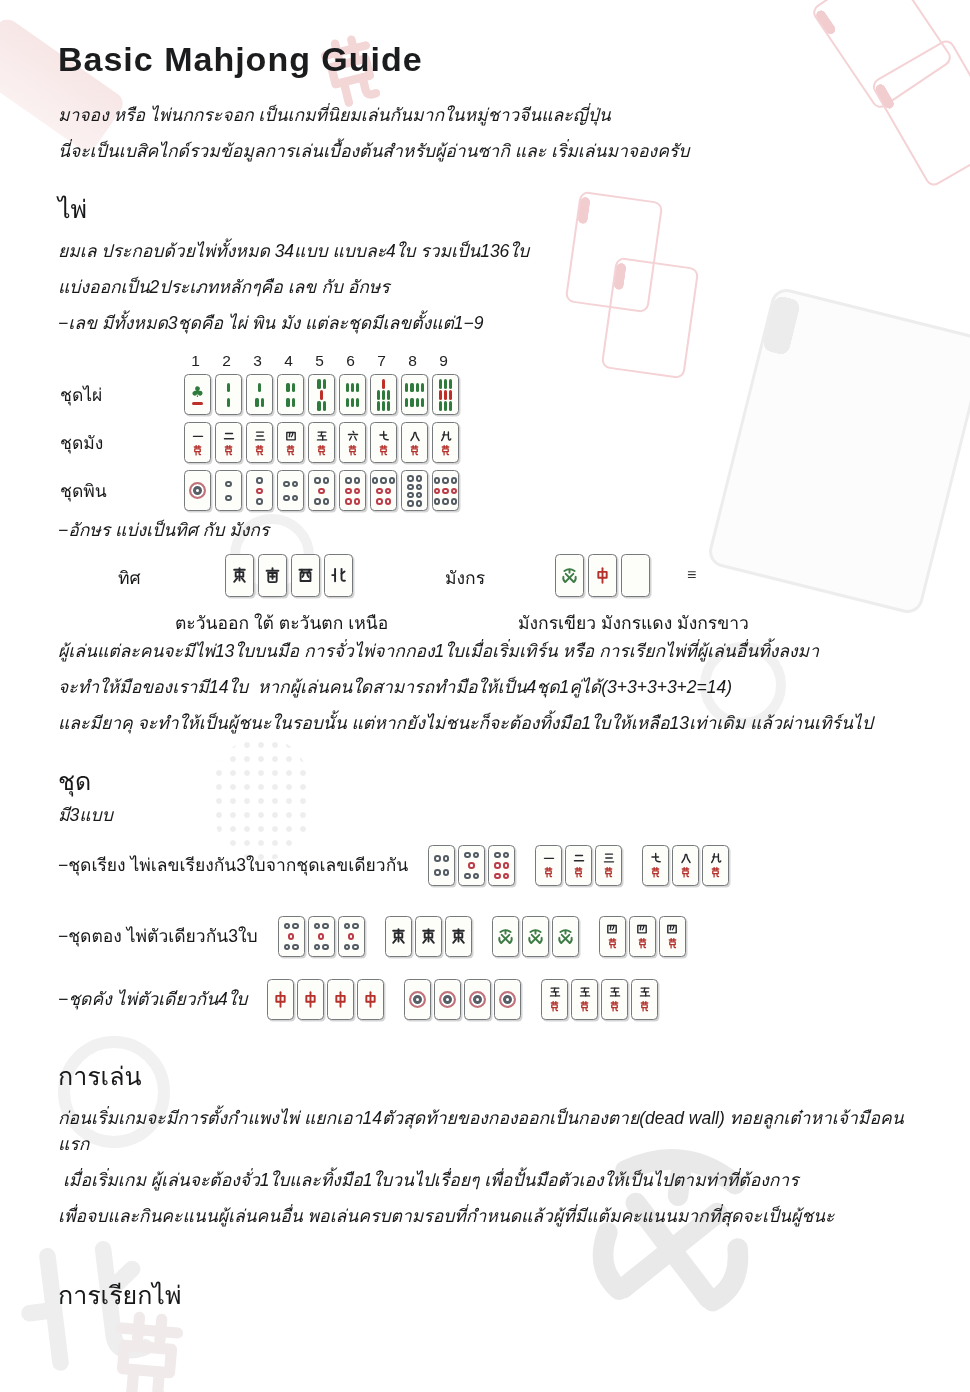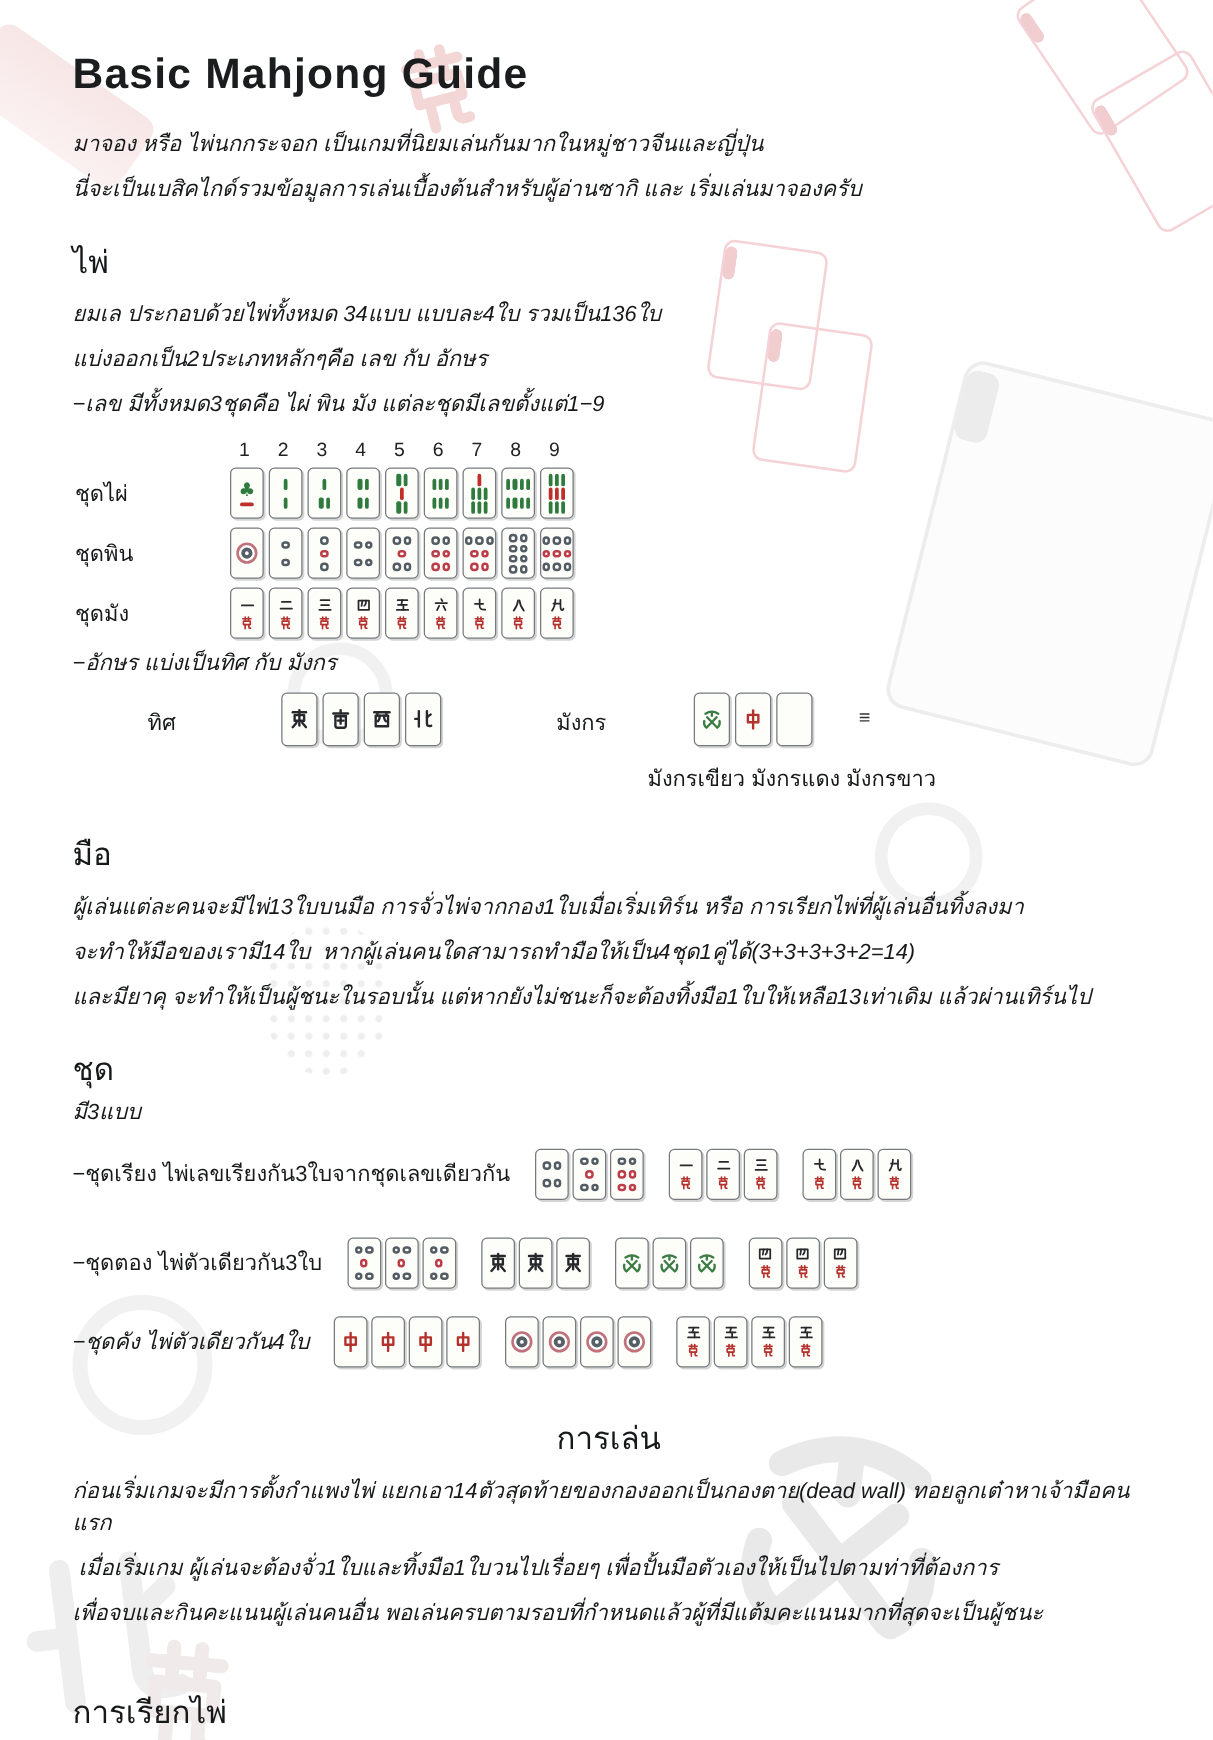--- a/index.html
+++ b/index.html
@@ -61,21 +61,21 @@
   .captionrow{position:relative;height:30px;margin-top:12px;font-size:17.5px;}
   .captionrow span{position:absolute;top:0;}
   .cap-wind{left:117px;}
   .cap-dragon{left:460px;}
   
   .setrow{display:flex;align-items:center;margin:0 0 22px;text-align:right;}
   .setrow .setlabel{font-size:17.5px;margin-right:20px;white-space:pre-wrap;}
   .groups{display:flex;gap:20px;align-items:center;}
   .tgroup{display:flex;gap:3px;}
   .setrow.first{margin-top:16px;}
-  .mt-lg{margin-top:36px;text-align:center;}
+  .mt-lg{margin-top:36px;}
   .mt-xl{margin-top:46px;}
 </style>
 </head>
 <body>
 
 <div class="wm">
   <div class="redslash"></div>
   <div style="left:300px;top:42px;transform:rotate(-14deg);">
       <svg width="84" height="84" viewBox="0 0 20 20" fill="none" stroke="#f3d6d6" stroke-width="2" stroke-linecap="round" stroke-linejoin="round">
         <path d="M5 4.6 H15"></path>
@@ -279,134 +279,20 @@
           </div>
           <div class="trow">
             <span class="stick "></span>
             <span class="stick "></span>
             <span class="stick "></span>
           </div>
         </div>
       </div>
   </div>
   <div class="suitrow">
-    <span class="suitlabel">ชุดพิน</span>
-    <div class="tilestrip">
-        <div class="tile">
-          <span class="dot big"></span>
-        </div>
-        <div class="tile">
-          <div class="trow">
-            <span class="dot "></span>
-          </div>
-          <div class="trow">
-            <span class="dot "></span>
-          </div>
-        </div>
-        <div class="tile">
-          <div class="trow">
-            <span class="dot "></span>
-          </div>
-          <div class="trow">
-            <span class="dot r"></span>
-          </div>
-          <div class="trow">
-            <span class="dot "></span>
-          </div>
-        </div>
-        <div class="tile">
-          <div class="trow">
-            <span class="dot "></span>
-            <span class="dot "></span>
-          </div>
-          <div class="trow">
-            <span class="dot "></span>
-            <span class="dot "></span>
-          </div>
-        </div>
-        <div class="tile">
-          <div class="trow">
-            <span class="dot "></span>
-            <span class="dot "></span>
-          </div>
-          <div class="trow">
-            <span class="dot r"></span>
-          </div>
-          <div class="trow">
-            <span class="dot "></span>
-            <span class="dot "></span>
-          </div>
-        </div>
-        <div class="tile">
-          <div class="trow">
-            <span class="dot "></span>
-            <span class="dot "></span>
-          </div>
-          <div class="trow">
-            <span class="dot r"></span>
-            <span class="dot r"></span>
-          </div>
-          <div class="trow">
-            <span class="dot r"></span>
-            <span class="dot r"></span>
-          </div>
-        </div>
-        <div class="tile">
-          <div class="trow">
-            <span class="dot "></span>
-            <span class="dot "></span>
-            <span class="dot "></span>
-          </div>
-          <div class="trow">
-            <span class="dot r"></span>
-            <span class="dot r"></span>
-          </div>
-          <div class="trow">
-            <span class="dot r"></span>
-            <span class="dot r"></span>
-          </div>
-        </div>
-        <div class="tile">
-          <div class="trow">
-            <span class="dot "></span>
-            <span class="dot "></span>
-          </div>
-          <div class="trow">
-            <span class="dot "></span>
-            <span class="dot "></span>
-          </div>
-          <div class="trow">
-            <span class="dot "></span>
-            <span class="dot "></span>
-          </div>
-          <div class="trow">
-            <span class="dot "></span>
-            <span class="dot "></span>
-          </div>
-        </div>
-        <div class="tile">
-          <div class="trow">
-            <span class="dot "></span>
-            <span class="dot "></span>
-            <span class="dot "></span>
-          </div>
-          <div class="trow">
-            <span class="dot r"></span>
-            <span class="dot r"></span>
-            <span class="dot r"></span>
-          </div>
-          <div class="trow">
-            <span class="dot "></span>
-            <span class="dot "></span>
-            <span class="dot "></span>
-          </div>
-        </div>
-      </div>
-  </div>
-  <div class="suitrow">
     <span class="suitlabel">ชุดมัง</span>
     <div class="tilestrip">
         <div class="tile man">
           <svg width="14" height="14" viewBox="0 0 20 20" fill="none" stroke="#26282b" stroke-width="2" stroke-linecap="round" stroke-linejoin="round">
             <path d="M3.5 10.5 H16.5"></path>
           </svg>
           <svg width="13" height="13" viewBox="0 0 20 20" fill="none" stroke="#b5322c" stroke-width="2" stroke-linecap="round" stroke-linejoin="round">
             <path d="M5 4.6 H15"></path>
             <path d="M8 2.4 V6.2"></path>
             <path d="M12 2.4 V6.2"></path>
@@ -527,20 +413,134 @@
             <path d="M13.4 4.2 V11.8 Q13.4 15.6 15.2 15.9 Q16.6 16 16.8 14.2"></path>
           </svg>
           <svg width="13" height="13" viewBox="0 0 20 20" fill="none" stroke="#b5322c" stroke-width="2" stroke-linecap="round" stroke-linejoin="round">
             <path d="M5 4.6 H15"></path>
             <path d="M8 2.4 V6.2"></path>
             <path d="M12 2.4 V6.2"></path>
             <path d="M5.8 7.6 H14.2 V11.8 H5.8 Z"></path>
             <path d="M7.8 11.8 V16.8"></path>
             <path d="M12.4 11.8 V14.8 Q12.4 16.6 14.6 16.2"></path>
           </svg>
+        </div>
+      </div>
+  </div>
+  <div class="suitrow">
+    <span class="suitlabel">ชุดพิน</span>
+    <div class="tilestrip">
+        <div class="tile">
+          <span class="dot big"></span>
+        </div>
+        <div class="tile">
+          <div class="trow">
+            <span class="dot "></span>
+          </div>
+          <div class="trow">
+            <span class="dot "></span>
+          </div>
+        </div>
+        <div class="tile">
+          <div class="trow">
+            <span class="dot "></span>
+          </div>
+          <div class="trow">
+            <span class="dot r"></span>
+          </div>
+          <div class="trow">
+            <span class="dot "></span>
+          </div>
+        </div>
+        <div class="tile">
+          <div class="trow">
+            <span class="dot "></span>
+            <span class="dot "></span>
+          </div>
+          <div class="trow">
+            <span class="dot "></span>
+            <span class="dot "></span>
+          </div>
+        </div>
+        <div class="tile">
+          <div class="trow">
+            <span class="dot "></span>
+            <span class="dot "></span>
+          </div>
+          <div class="trow">
+            <span class="dot r"></span>
+          </div>
+          <div class="trow">
+            <span class="dot "></span>
+            <span class="dot "></span>
+          </div>
+        </div>
+        <div class="tile">
+          <div class="trow">
+            <span class="dot "></span>
+            <span class="dot "></span>
+          </div>
+          <div class="trow">
+            <span class="dot r"></span>
+            <span class="dot r"></span>
+          </div>
+          <div class="trow">
+            <span class="dot r"></span>
+            <span class="dot r"></span>
+          </div>
+        </div>
+        <div class="tile">
+          <div class="trow">
+            <span class="dot "></span>
+            <span class="dot "></span>
+            <span class="dot "></span>
+          </div>
+          <div class="trow">
+            <span class="dot r"></span>
+            <span class="dot r"></span>
+          </div>
+          <div class="trow">
+            <span class="dot r"></span>
+            <span class="dot r"></span>
+          </div>
+        </div>
+        <div class="tile">
+          <div class="trow">
+            <span class="dot "></span>
+            <span class="dot "></span>
+          </div>
+          <div class="trow">
+            <span class="dot "></span>
+            <span class="dot "></span>
+          </div>
+          <div class="trow">
+            <span class="dot "></span>
+            <span class="dot "></span>
+          </div>
+          <div class="trow">
+            <span class="dot "></span>
+            <span class="dot "></span>
+          </div>
+        </div>
+        <div class="tile">
+          <div class="trow">
+            <span class="dot "></span>
+            <span class="dot "></span>
+            <span class="dot "></span>
+          </div>
+          <div class="trow">
+            <span class="dot r"></span>
+            <span class="dot r"></span>
+            <span class="dot r"></span>
+          </div>
+          <div class="trow">
+            <span class="dot "></span>
+            <span class="dot "></span>
+            <span class="dot "></span>
+          </div>
         </div>
       </div>
   </div>
 
   <p class="line sub">−อักษร แบ่งเป็นทิศ กับ มังกร</p>
 
   <div class="honorrow">
     <span class="hlabel wind">ทิศ</span>
     <div class="tilestrip">
         <div class="tile lg">
@@ -597,24 +597,24 @@
           <svg width="19" height="19" viewBox="0 0 20 20" fill="none" stroke="#b5322c" stroke-width="2" stroke-linecap="round" stroke-linejoin="round">
             <path d="M5.6 6.2 H14.4 V12.4 H5.6 Z"></path>
             <path d="M10 2.4 V17.6"></path>
           </svg>
         </div>
         <div class="tile lg"></div>
       </div>
     <span class="eqmark">≡</span>
   </div>
   <div class="captionrow">
+    <span class="cap-wind">ตะวันออก ใต้ ตะวันตก เหนือ</span>
     <span class="cap-dragon">มังกรเขียว มังกรแดง มังกรขาว</span>
   </div>
 
-  <h2>มือ</h2>
   <p class="line">ผู้เล่นแต่ละคนจะมีไพ่13ใบบนมือ การจั่วไพ่จากกอง1ใบเมื่อเริ่มเทิร์น หรือ การเรียกไพ่ที่ผู้เล่นอื่นทิ้งลงมา</p>
   <p class="line">จะทำให้มือของเรามี14ใบ  หากผู้เล่นคนใดสามารถทำมือให้เป็น4ชุด1คู่ได้(3+3+3+3+2=14)</p>
   <p class="line">และมียาคุ จะทำให้เป็นผู้ชนะในรอบนั้น แต่หากยังไม่ชนะก็จะต้องทิ้งมือ1ใบให้เหลือ13เท่าเดิม แล้วผ่านเทิร์นไป</p>
 
   <h2 style="margin-bottom:2px;">ชุด</h2>
   <p class="line">มี3แบบ</p>
 
   <div class="setrow first">
     <span class="setlabel">−ชุดเรียง ไพ่เลขเรียงกัน3ใบจากชุดเลขเดียวกัน</span>
     <div class="groups">

